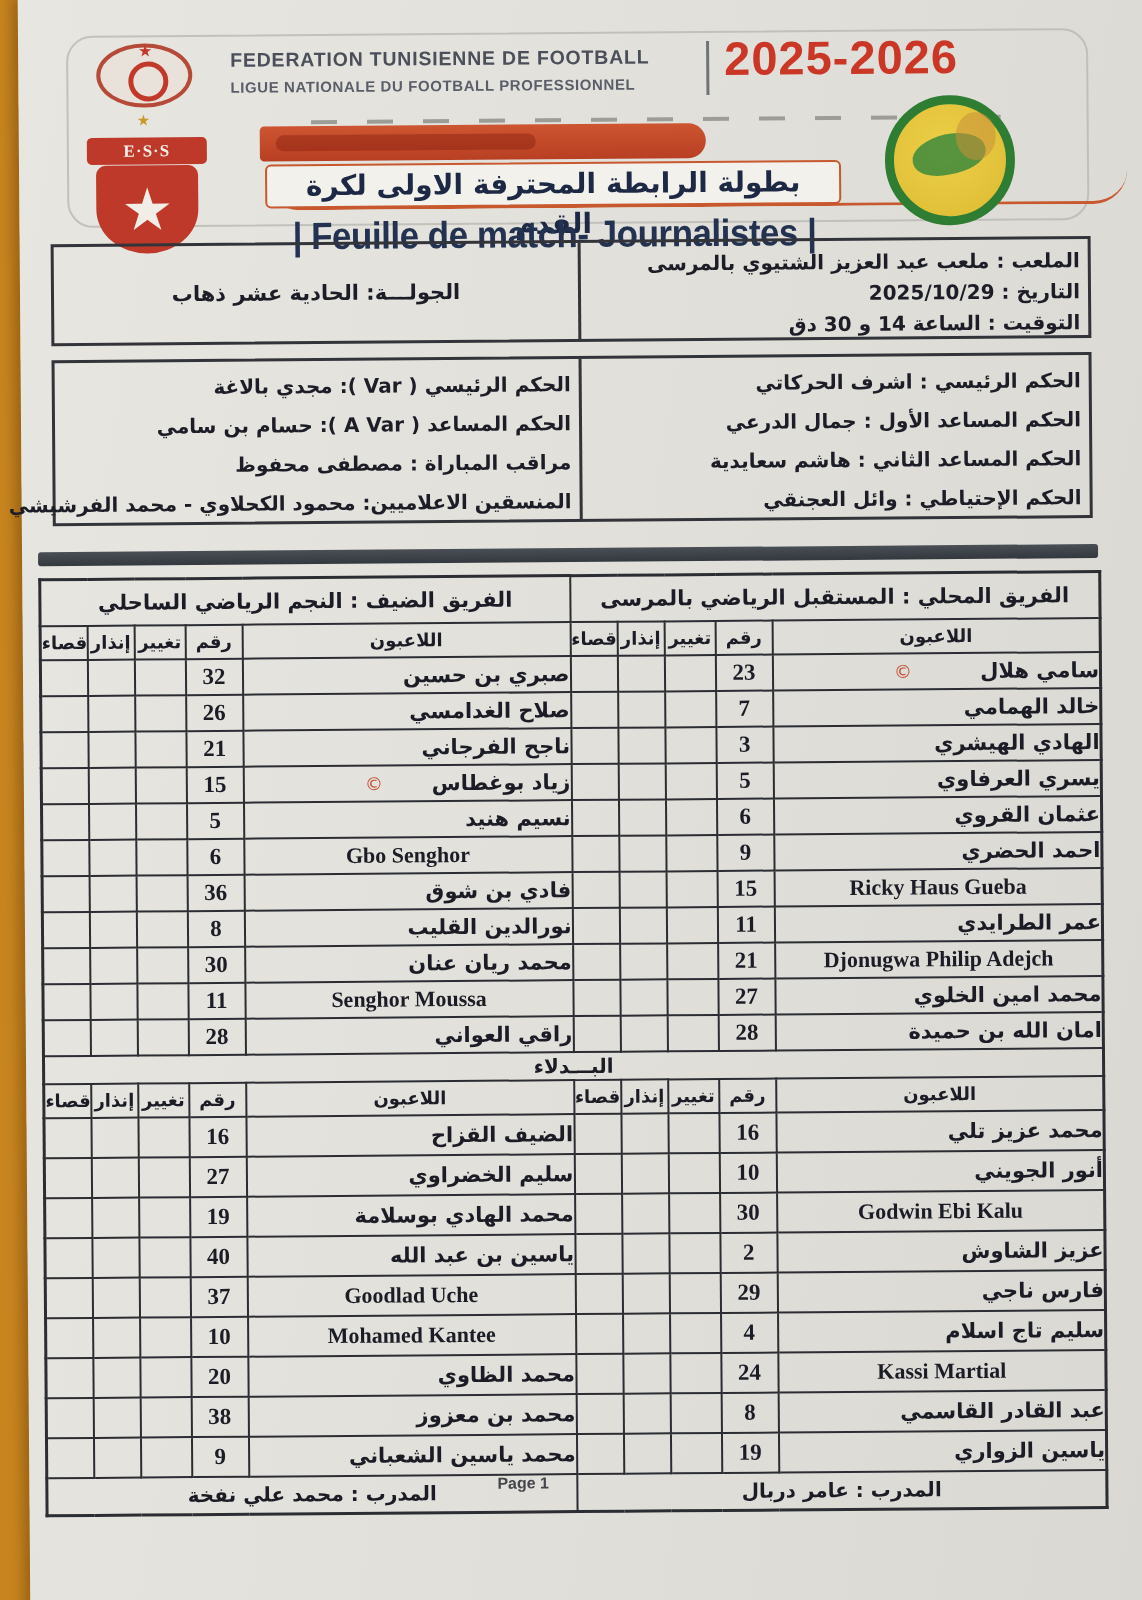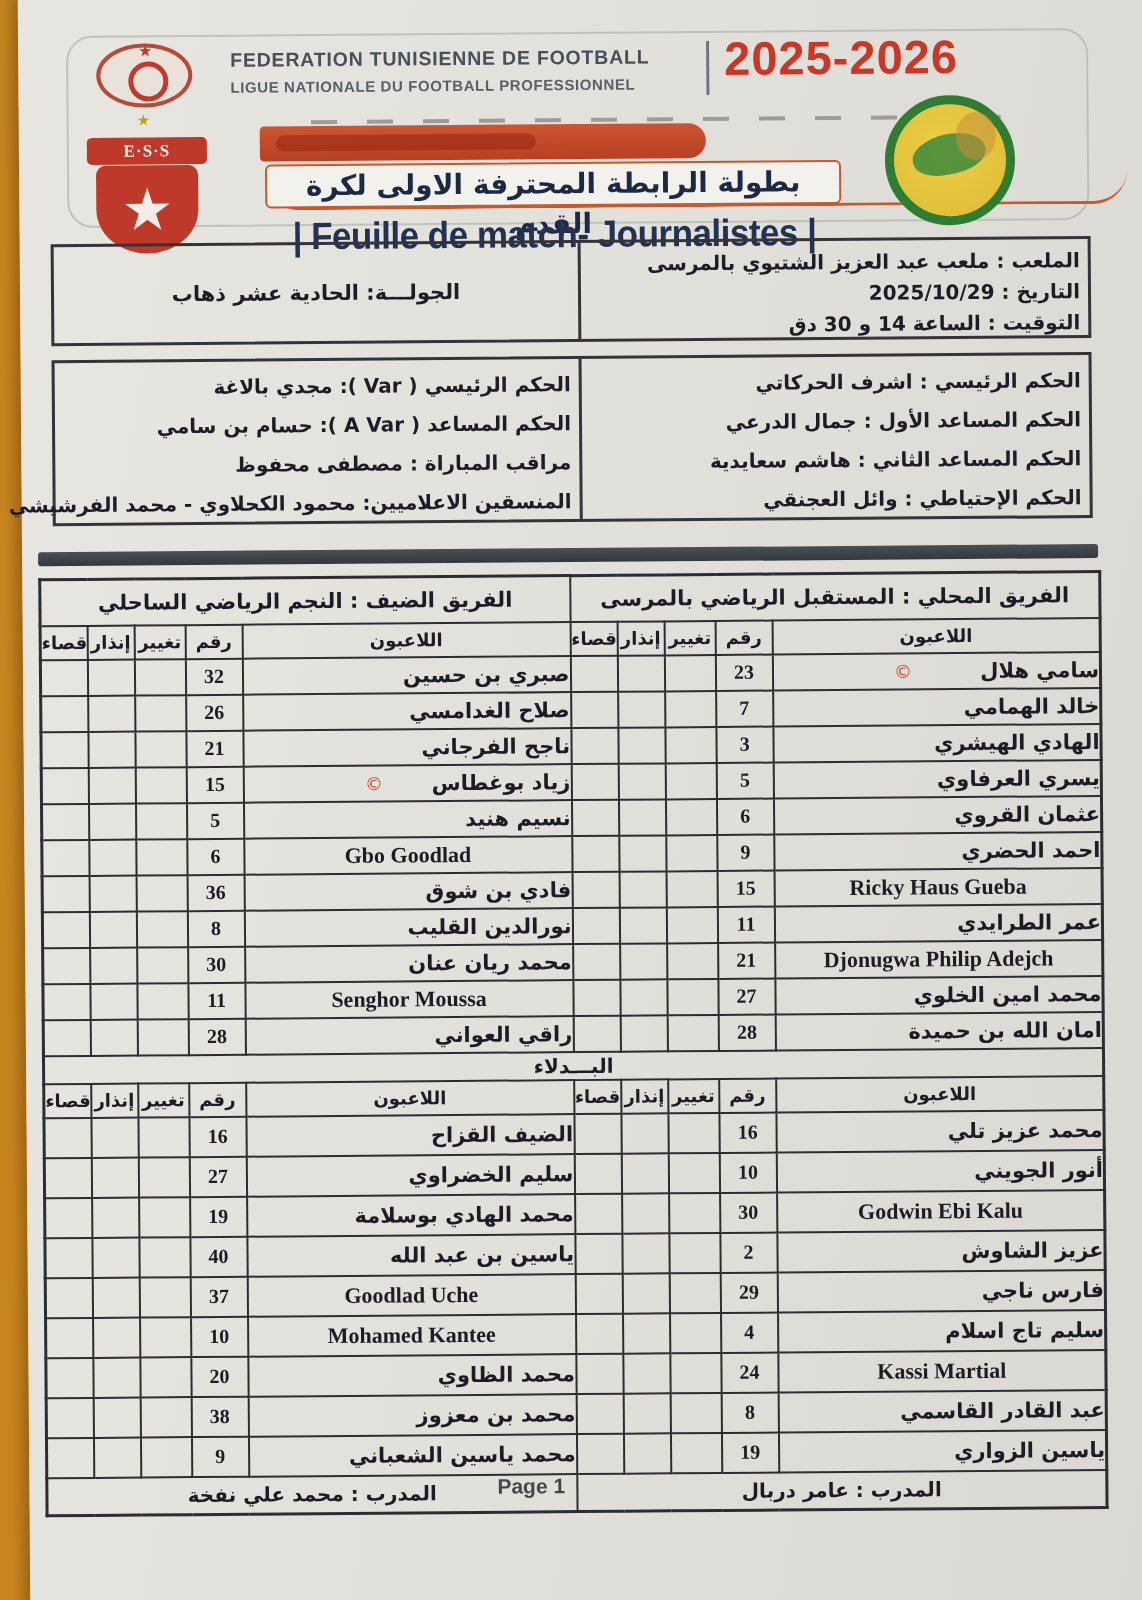--- a/index.html
+++ b/index.html
@@ -88,32 +88,32 @@
   
   table.squads { position: absolute; left: 16px; top: 582px; width: 1060px;
     border-collapse: collapse; table-layout: fixed; direction: ltr;
     border: 3px solid #2c2d33; }
   table.squads td, table.squads th { border: 2px solid #2c2d33; overflow: hidden;
     white-space: nowrap; padding: 0; font-weight: bold; color: #1b1c25; }
   tr.title-row td { height: 46px; font-size: 21px; text-align: center; }
   tr.colhdr th { height: 34px; font-size: 18px; }
   td.half-divider, th.half-divider { border-left-width: 3px; }
   td.mark-cell { background: transparent; }
-  td.num-cell { font-family: "Liberation Serif", "DejaVu Serif", serif; font-size: 20px; text-align: center; margin-top: 36px; }
+  td.num-cell { font-family: "Liberation Serif", "DejaVu Serif", serif; font-size: 23px; text-align: center; margin-top: 36px; }
   td.name-cell { font-size: 21px; text-align: right; padding: 0 8px; position: relative; direction: rtl; }
   td.name-cell.latin { font-family: "Liberation Serif", "DejaVu Serif", serif; text-align: center;
     font-size: 22px; direction: ltr; }
   tbody#starter-rows td { height: 36px; }
   tbody#subs-rows td { height: 40px; }
   tr.subs-title td { height: 28px; text-align: center; font-size: 20px; }
   tr.coach-row td { height: 38px; text-align: center; font-size: 20px; }
   .captain { position: absolute; left: 37%; top: 50%; transform: translateY(-50%);
     color: #c44f35; font-size: 18px; font-weight: normal; }
   .page-label { position: absolute; left: 468px; top: 1482px; font-family: "Liberation Sans", sans-serif;
-    font-size: 21px; color: #2a2b31; font-weight: bold; opacity: .85; }
+    font-size: 16px; color: #2a2b31; font-weight: bold; opacity: .85; }
 </style>
 </head>
 <body>
 
 <div class="paper">
 
   <div class="header-outline"></div>
 
   <div class="ftf-emblem"></div>
   <div class="ftf-star">★</div>
@@ -257,21 +257,21 @@
           <td class="mark-cell"></td>
           <td class="mark-cell"></td>
           <td class="num-cell">6</td>
           <td class="name-cell"><span>عثمان القروي</span></td>
         </tr>
         <tr>
           <td class="mark-cell"></td>
           <td class="mark-cell"></td>
           <td class="mark-cell"></td>
           <td class="num-cell">6</td>
-          <td class="name-cell latin"><span>Gbo Goodlad</span></td>
+          <td class="name-cell latin"><span>Gbo Senghor</span></td>
           <td class="mark-cell half-divider"></td>
           <td class="mark-cell"></td>
           <td class="mark-cell"></td>
           <td class="num-cell">9</td>
           <td class="name-cell"><span>احمد الحضري</span></td>
         </tr>
         <tr>
           <td class="mark-cell"></td>
           <td class="mark-cell"></td>
           <td class="mark-cell"></td>

